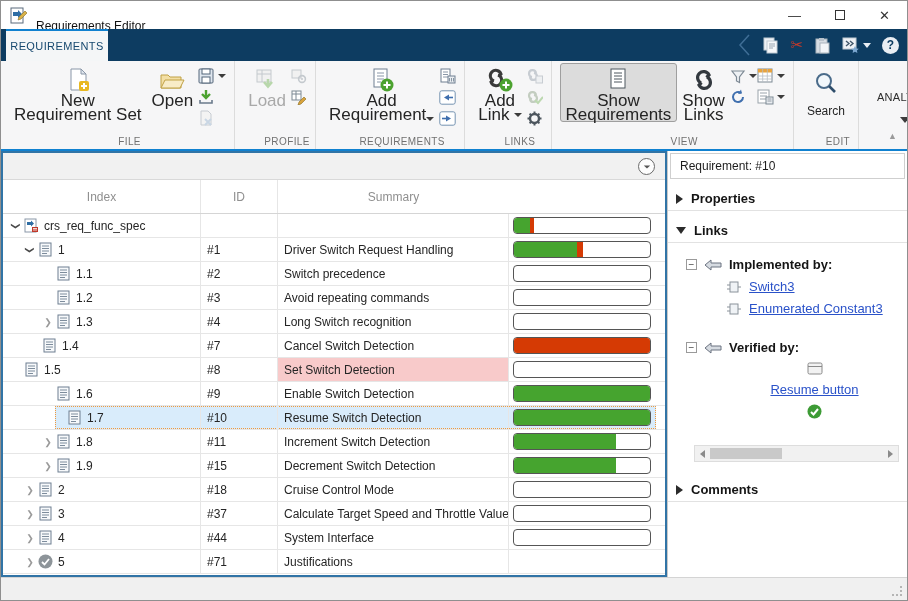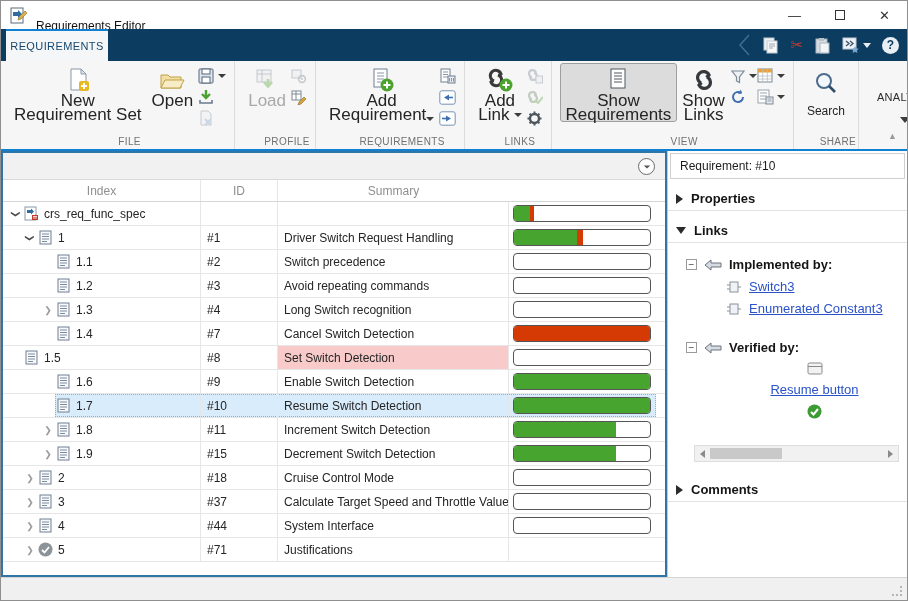--- a/index.html
+++ b/index.html
@@ -51,21 +51,21 @@
   .main { flex:1 1 auto; display:flex; min-height:0; }
   .left-pane { width:666px; flex:0 0 666px; border:2px solid #3174a6; background:#fff;
                display:flex; flex-direction:column; }
   .pane-toolbar { height:27px; flex:0 0 27px; background:#f1f1f1; border-bottom:1px solid #d9d9d9; position:relative; }
   .circle-btn { position:absolute; right:10px; top:5px; width:17px; height:17px; border:1px solid #6a6a6a;
                 border-radius:50%; display:flex; align-items:center; justify-content:center; background:#fdfdfd; }
   .circle-btn .caret { border-top-color:#555; transform:scale(.8); }
 
   .grid { flex:1 1 auto; overflow:hidden; font-size:12px; color:#252525; }
   .grow { display:grid; grid-template-columns:198px 77px 231px 1fr; height:24px; border-bottom:1px solid #e6e6e6; position:relative; }
-  .ghead { height:22px; color:#8f8f8f; border-bottom:1px solid #d5d5d5; }
+  .ghead { height:34px; color:#8f8f8f; border-bottom:1px solid #d5d5d5; }
   .gcell { display:flex; align-items:center; border-right:1px solid #e6e6e6; padding:0 6px; overflow:hidden;
            white-space:nowrap; position:relative; z-index:1; }
   .gcell:last-child { border-right:none; }
   .ghead .gcell { justify-content:center; }
   .cell-pink { background:#f8caca; }
   .sel-overlay { position:absolute; left:52px; right:9px; top:0; bottom:0; z-index:0;
                  border:1px dotted #f09a3e; }
   .chev { width:14px; flex:0 0 14px; font-size:9px; color:#9a9a9a; display:inline-flex; justify-content:center; }
   .chev.open { color:#4a4a4a; transform:rotate(90deg); }
   .rowicon { flex:0 0 16px; margin-right:5px; display:inline-flex; justify-content:center; }
@@ -373,21 +373,21 @@
     </div>
 
     <div class="rsection">
       <div class="bigbtn" style="padding-top:8px;gap:8px;">
         <svg width="26" height="26" viewBox="0 0 26 26">
           <circle cx="11" cy="10" r="7" fill="#f2f7fb" stroke="#4a6b8a" stroke-width="2"></circle>
           <path d="M16 15 l6 6" stroke="#2e4d6b" stroke-width="2.6"></path>
         </svg>
         <span class="blabel" style="font-size:12px;">Search</span>
       </div>
-      <span class="rsection-label">SHARE</span>
+      <span class="rsection-label">EDIT</span>
     </div>
 
     <div class="rsection" style="border-right:1px solid #dcdcdc;">
       <div class="tallbtn">
         <span>ANALYSIS</span>
         <span class="caret" style="border-top-width:6px;border-left-width:5px;border-right-width:5px;"></span>
       </div>
     </div>
 
     <div class="rsection">
@@ -511,82 +511,82 @@
               <div class="gcell">#4</div>
               <div class="gcell">Long Switch recognition</div>
               <div class="gcell vcell">
                 <div class="vbar">
                   <div style="width: 0%; background: rgb(70, 164, 47);"></div>
                   <div style="width: 0%; background: rgb(213, 58, 4);"></div>
                 </div>
               </div>
             </div>
             <div class="grow">
+              <div class="gcell" style="padding-left: 24px;">
+                <span class="chev"></span>
+                <span class="rowicon">
+                  <svg width="13" height="15" viewBox="0 0 13 15">
+                    <rect x="1" y="1" width="11" height="13" fill="#f7f9fb" stroke="#6e7f91"></rect>
+                    <path d="M3 4h7M3 6.5h7M3 9h7M3 11.5h5" stroke="#6e7f91" stroke-width="0.9"></path>
+                  </svg>
+                </span>
+                <span>1.4</span>
+              </div>
+              <div class="gcell">#7</div>
+              <div class="gcell">Cancel Switch Detection</div>
+              <div class="gcell vcell">
+                <div class="vbar">
+                  <div style="width: 0%; background: rgb(70, 164, 47);"></div>
+                  <div style="width: 100%; background: rgb(213, 58, 4);"></div>
+                </div>
+              </div>
+            </div>
+            <div class="grow">
+              <div class="gcell" style="">
+                <span class="chev"></span>
+                <span class="rowicon">
+                  <svg width="13" height="15" viewBox="0 0 13 15">
+                    <rect x="1" y="1" width="11" height="13" fill="#f7f9fb" stroke="#6e7f91"></rect>
+                    <path d="M3 4h7M3 6.5h7M3 9h7M3 11.5h5" stroke="#6e7f91" stroke-width="0.9"></path>
+                  </svg>
+                </span>
+                <span>1.5</span>
+              </div>
+              <div class="gcell">#8</div>
+              <div class="gcell cell-pink" style="background: rgb(248, 202, 202);">Set Switch Detection</div>
+              <div class="gcell vcell">
+                <div class="vbar">
+                  <div style="width: 0%; background: rgb(70, 164, 47);"></div>
+                  <div style="width: 0%; background: rgb(213, 58, 4);"></div>
+                </div>
+              </div>
+            </div>
+            <div class="grow">
               <div class="gcell" style="padding-left: 38px;">
                 <span class="chev"></span>
                 <span class="rowicon">
                   <svg width="13" height="15" viewBox="0 0 13 15">
                     <rect x="1" y="1" width="11" height="13" fill="#f7f9fb" stroke="#6e7f91"></rect>
                     <path d="M3 4h7M3 6.5h7M3 9h7M3 11.5h5" stroke="#6e7f91" stroke-width="0.9"></path>
                   </svg>
                 </span>
-                <span>1.4</span>
-              </div>
-              <div class="gcell">#7</div>
-              <div class="gcell">Cancel Switch Detection</div>
-              <div class="gcell vcell">
-                <div class="vbar">
-                  <div style="width: 0%; background: rgb(70, 164, 47);"></div>
-                  <div style="width: 100%; background: rgb(213, 58, 4);"></div>
-                </div>
-              </div>
-            </div>
-            <div class="grow">
-              <div class="gcell" style="">
-                <span class="chev"></span>
-                <span class="rowicon">
-                  <svg width="13" height="15" viewBox="0 0 13 15">
-                    <rect x="1" y="1" width="11" height="13" fill="#f7f9fb" stroke="#6e7f91"></rect>
-                    <path d="M3 4h7M3 6.5h7M3 9h7M3 11.5h5" stroke="#6e7f91" stroke-width="0.9"></path>
-                  </svg>
-                </span>
-                <span>1.5</span>
-              </div>
-              <div class="gcell">#8</div>
-              <div class="gcell cell-pink" style="background: rgb(248, 202, 202);">Set Switch Detection</div>
-              <div class="gcell vcell">
-                <div class="vbar">
-                  <div style="width: 0%; background: rgb(70, 164, 47);"></div>
-                  <div style="width: 0%; background: rgb(213, 58, 4);"></div>
-                </div>
-              </div>
-            </div>
-            <div class="grow">
-              <div class="gcell" style="padding-left: 38px;">
-                <span class="chev"></span>
-                <span class="rowicon">
-                  <svg width="13" height="15" viewBox="0 0 13 15">
-                    <rect x="1" y="1" width="11" height="13" fill="#f7f9fb" stroke="#6e7f91"></rect>
-                    <path d="M3 4h7M3 6.5h7M3 9h7M3 11.5h5" stroke="#6e7f91" stroke-width="0.9"></path>
-                  </svg>
-                </span>
                 <span>1.6</span>
               </div>
               <div class="gcell">#9</div>
               <div class="gcell">Enable Switch Detection</div>
               <div class="gcell vcell">
                 <div class="vbar">
                   <div style="width: 100%; background: rgb(70, 164, 47);"></div>
                   <div style="width: 0%; background: rgb(213, 58, 4);"></div>
                 </div>
               </div>
             </div>
             <div class="grow">
               <div class="sel-overlay" style="background: rgb(217, 236, 251); border-color: rgb(240, 154, 62);"></div>
-              <div class="gcell" style="padding-left: 38px;">
+              <div class="gcell" style="padding-left: 49px;">
                 <span class="chev"></span>
                 <span class="rowicon">
                   <svg width="13" height="15" viewBox="0 0 13 15">
                     <rect x="1" y="1" width="11" height="13" fill="#f7f9fb" stroke="#6e7f91"></rect>
                     <path d="M3 4h7M3 6.5h7M3 9h7M3 11.5h5" stroke="#6e7f91" stroke-width="0.9"></path>
                   </svg>
                 </span>
                 <span>1.7</span>
               </div>
               <div class="gcell">#10</div>

